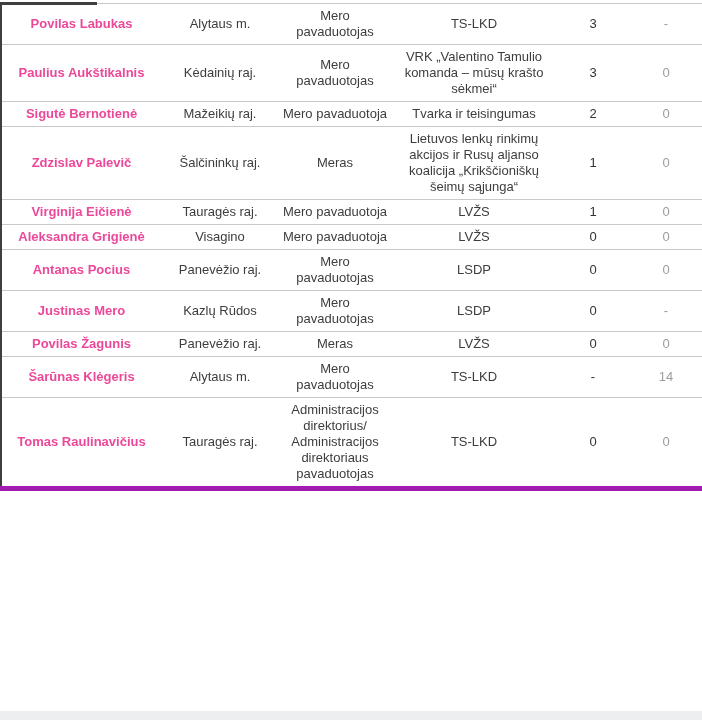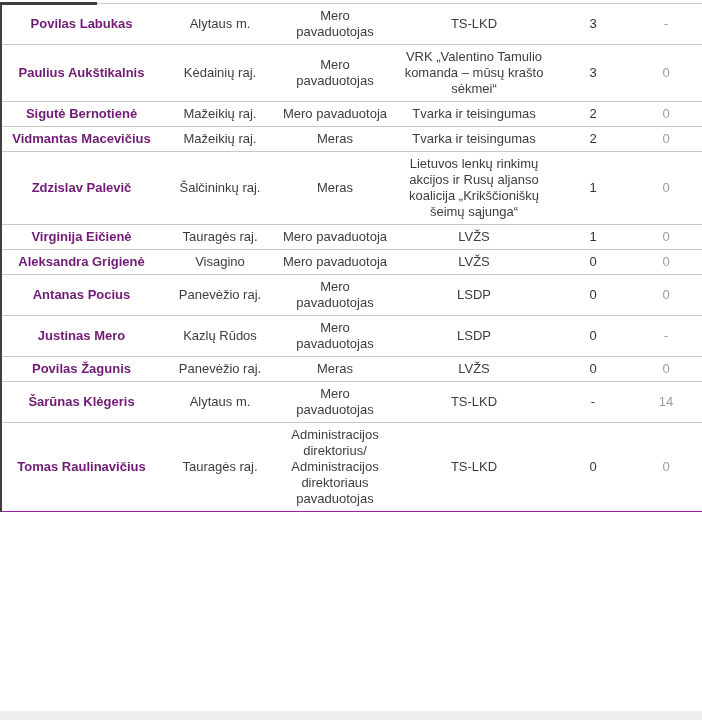--- a/index.html
+++ b/index.html
@@ -27,22 +27,22 @@
   td {
     border-top: 1px solid #c9c9c9;
     font-size: 13px;
     line-height: 16px;
     color: #3d3d3d;
     text-align: center;
     vertical-align: middle;
     padding: 4px 3px;
     word-wrap: break-word;
   }
-  tr:last-child td { border-bottom: 1px solid #a21caf; }
-  td.c-name { font-weight: bold; color: #701a75; }
+  tr:last-child td { border-bottom: 5px solid #a21caf; }
+  td.c-name { font-weight: bold; color: #ec4899; }
   td.c-v1 { color: #333333; }
   td.c-v2 { color: #9d9d9d; }
   .top-dark-segment {
     position: absolute;
     left: 0; top: 2px;
     width: 97px; height: 3px;
     background: #3f3f3f;
     z-index: 2;
   }
   .bottom-band {
@@ -81,28 +81,20 @@
           <td class="c-muni">Kėdainių raj.</td>
           <td class="c-pos">Mero pavaduotojas</td>
           <td class="c-party">VRK „Valentino Tamulio komanda – mūsų krašto sėkmei“</td>
           <td class="c-v1">3</td>
           <td class="c-v2">0</td>
         </tr>
         <tr>
           <td class="c-name">Sigutė Bernotienė</td>
           <td class="c-muni">Mažeikių raj.</td>
           <td class="c-pos">Mero pavaduotoja</td>
-          <td class="c-party">Tvarka ir teisingumas</td>
-          <td class="c-v1">2</td>
-          <td class="c-v2">0</td>
-        </tr>
-        <tr>
-          <td class="c-name">Vidmantas Macevičius</td>
-          <td class="c-muni">Mažeikių raj.</td>
-          <td class="c-pos">Meras</td>
           <td class="c-party">Tvarka ir teisingumas</td>
           <td class="c-v1">2</td>
           <td class="c-v2">0</td>
         </tr>
         <tr>
           <td class="c-name">Zdzislav Palevič</td>
           <td class="c-muni">Šalčininkų raj.</td>
           <td class="c-pos">Meras</td>
           <td class="c-party">Lietuvos lenkų rinkimų akcijos ir Rusų aljanso koalicija „Krikščioniškų šeimų sąjunga“</td>
           <td class="c-v1">1</td>

